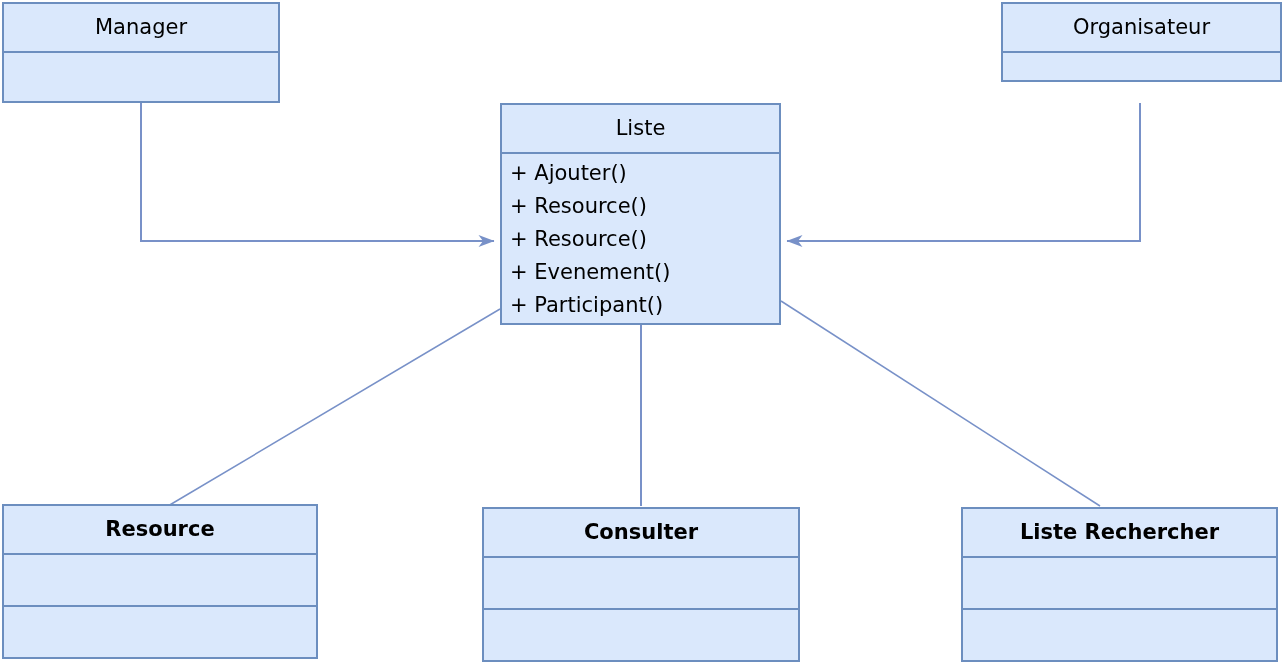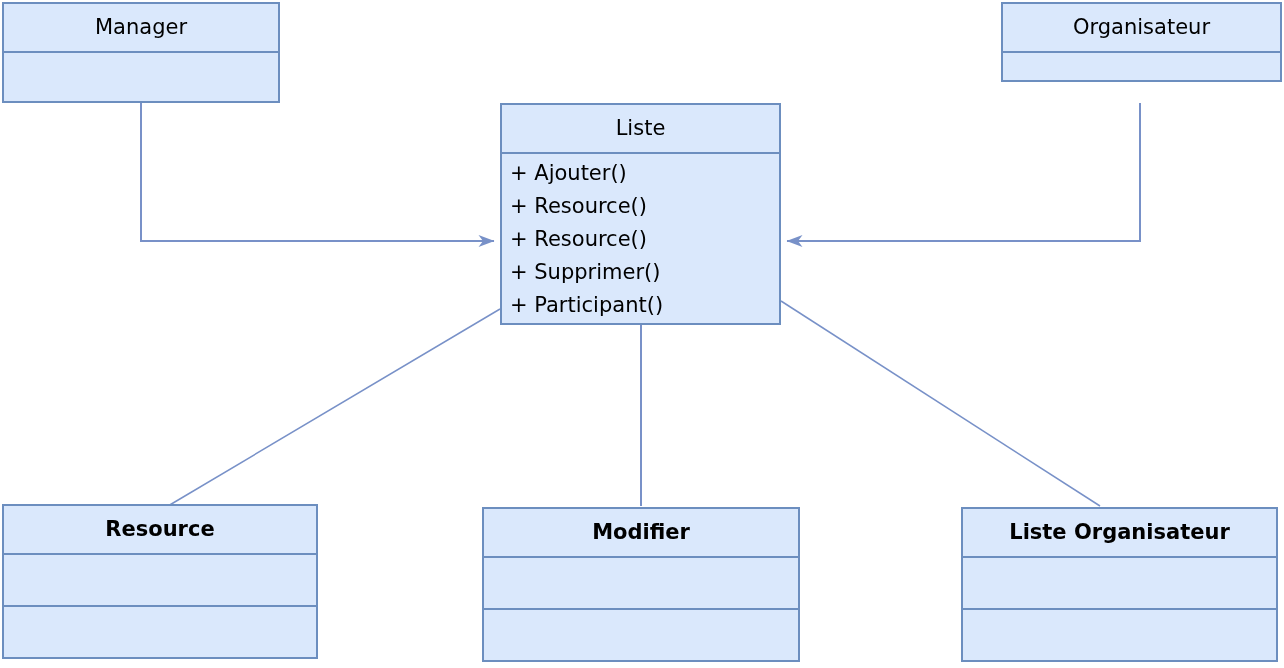--- a/index.html
+++ b/index.html
@@ -60,36 +60,36 @@
     <div class="uml-title">Organisateur</div>
     <div class="compartment"></div>
   </div>
 
   <div class="uml-box" style="left:500px;top:103px;width:281px;height:222px">
     <div class="uml-title">Liste</div>
     <div class="methods">
       <div class="method">+ Ajouter()</div>
       <div class="method">+ Resource()</div>
       <div class="method">+ Resource()</div>
-      <div class="method">+ Supprimer()</div>
+      <div class="method">+ Evenement()</div>
       <div class="method">+ Participant()</div>
     </div>
   </div>
 
   <div class="uml-box" style="left:2px;top:504px;width:316px;height:155px">
     <div class="uml-title bold">Resource</div>
     <div class="compartment"></div>
     <div class="compartment"></div>
   </div>
 
   <div class="uml-box" style="left:482px;top:507px;width:318px;height:155px">
-    <div class="uml-title bold">Modifier</div>
+    <div class="uml-title bold">Consulter</div>
     <div class="compartment"></div>
     <div class="compartment"></div>
   </div>
 
   <div class="uml-box" style="left:961px;top:507px;width:317px;height:155px">
-    <div class="uml-title bold">Liste Organisateur</div>
+    <div class="uml-title bold">Liste Rechercher</div>
     <div class="compartment"></div>
     <div class="compartment"></div>
   </div>
 
 </div>
 
 </body></html>

